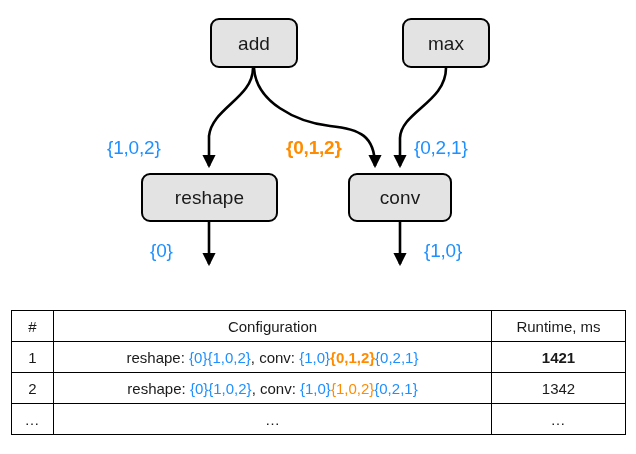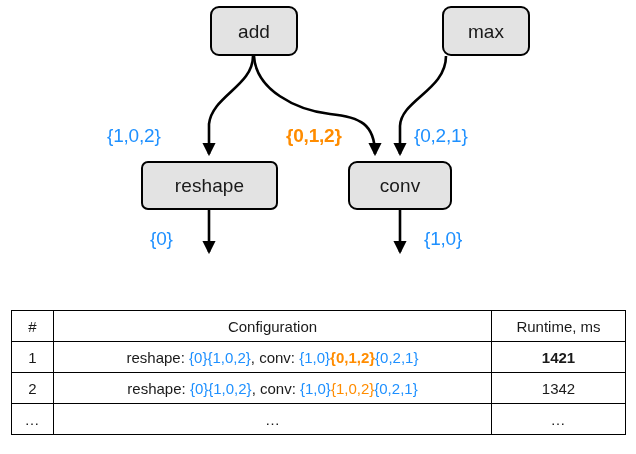--- a/index.html
+++ b/index.html
@@ -13,21 +13,21 @@
     font-family: "Liberation Sans", sans-serif;
     color: #000000;
     overflow: hidden;
     position: relative;
   }
 
   
   #graph-area {
     position: absolute;
     left: 0;
-    top: 4px;
+    top: 16px;
     width: 636px;
     height: 290px;
   }
   #graph-svg {
     position: absolute;
     left: 0;
     top: 0;
   }
 
   .node-box {
@@ -101,25 +101,25 @@
 
     <path d="M 209 206 L 209 248" fill="none" stroke="#000000" stroke-width="2.6" marker-end="url(#arrow)"></path>
 
     <path d="M 400 206 L 400 248" fill="none" stroke="#000000" stroke-width="2.6" marker-end="url(#arrow)"></path>
   </svg>
 
   <div class="node-box" style="left:210px; top:2px; width:88px; height:50px;">
     <span>add</span>
   </div>
 
-  <div class="node-box" style="left:402px; top:2px; width:88px; height:50px;margin-left:40px;">
+  <div class="node-box" style="left:402px; top:2px; width:88px; height:50px;">
     <span>max</span>
   </div>
 
-  <div class="node-box" style="left:141px; top:157px; width:137px; height:49px;border-radius:7px;">
+  <div class="node-box" style="left:141px; top:157px; width:137px; height:49px;">
     <span>reshape</span>
   </div>
 
   <div class="node-box" style="left:348px; top:157px; width:104px; height:49px;">
     <span>conv</span>
   </div>
 
   <div class="edge-label lbl-blue" style="left:107px; top:122px;">{1,0,2}</div>
 
   <div class="edge-label lbl-orange" style="left:286px; top:122px;">{0,1,2}</div>

